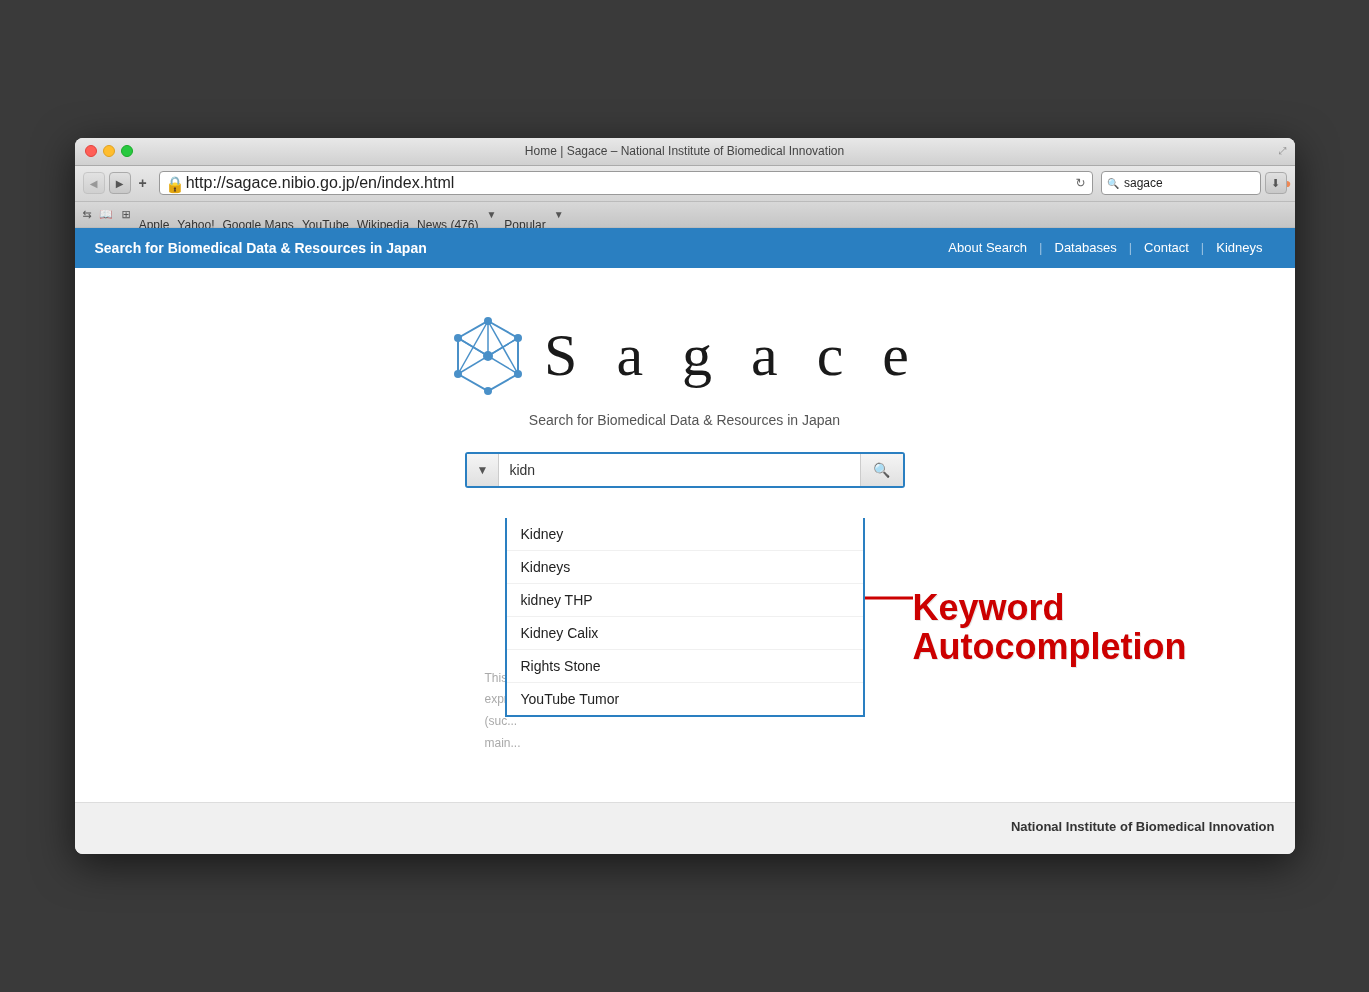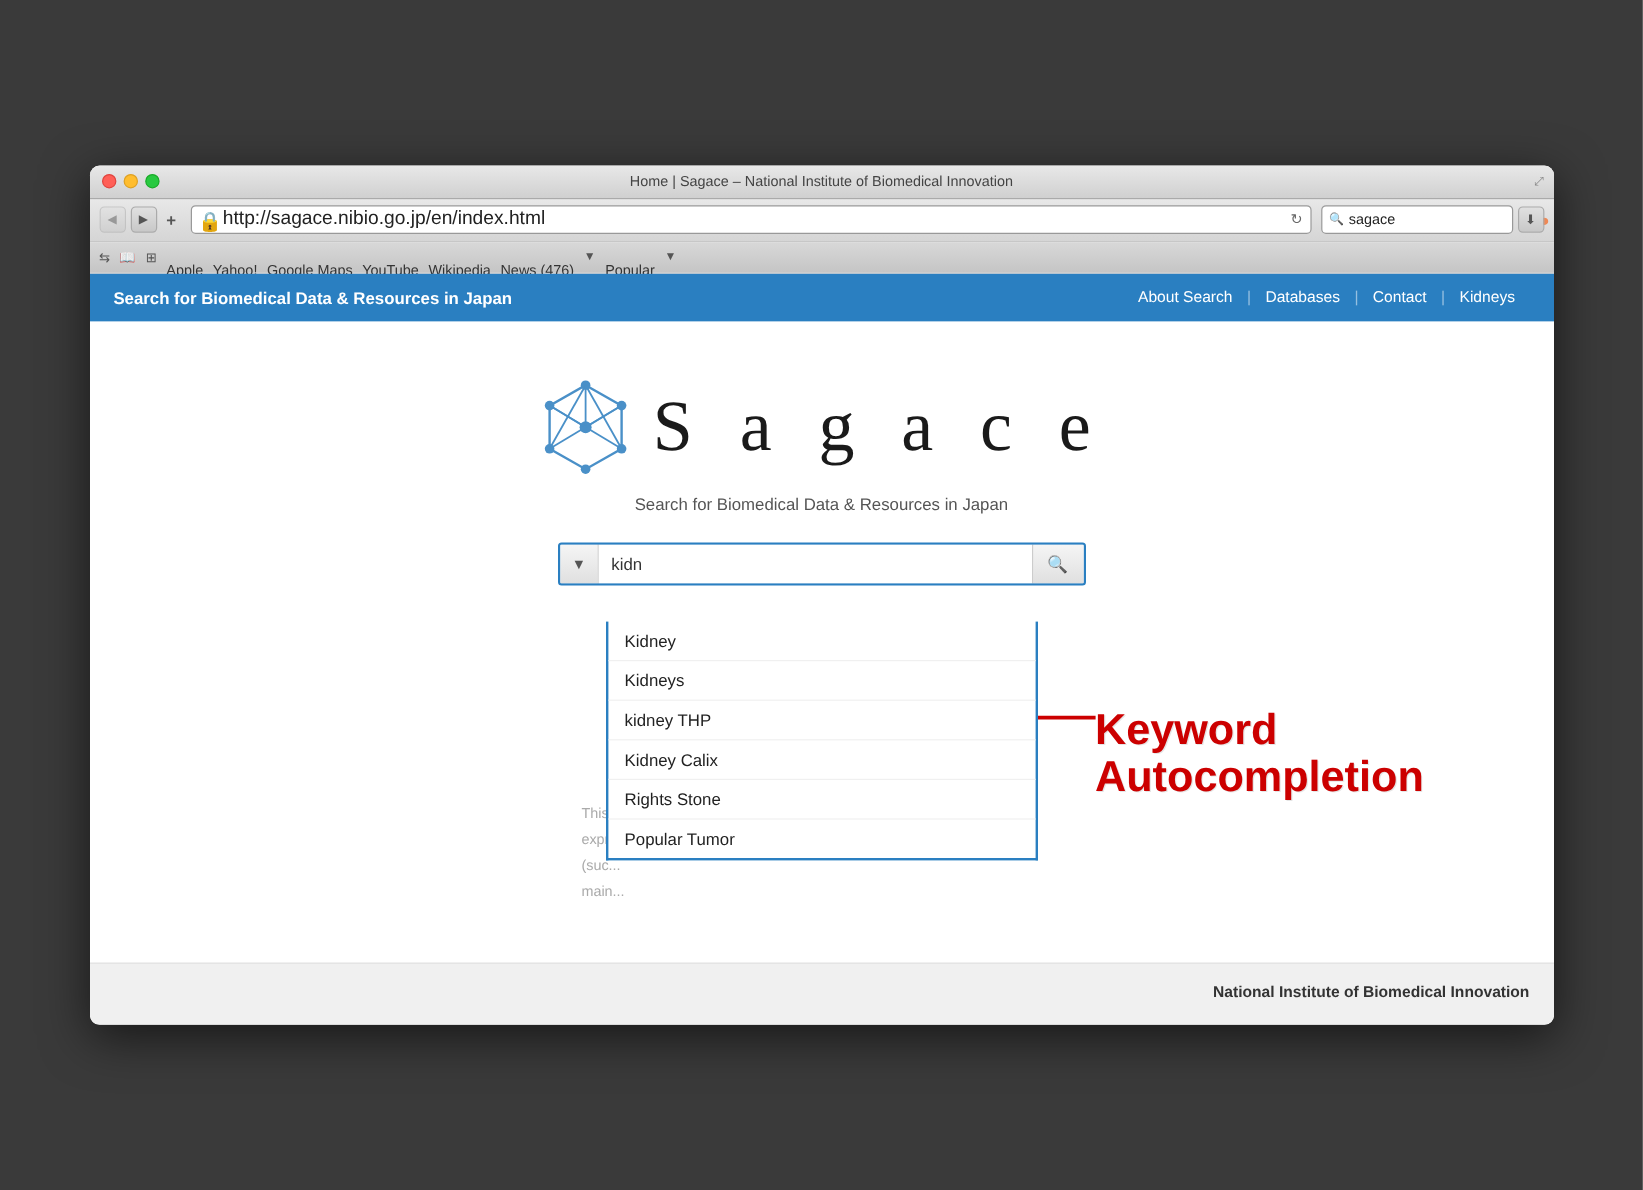--- a/index.html
+++ b/index.html
@@ -503,21 +503,21 @@
             <span>🔍</span>
           </button>
         </div>
 
         <div class="autocomplete-dropdown">
           <div class="autocomplete-item">Kidney</div>
           <div class="autocomplete-item">Kidneys</div>
           <div class="autocomplete-item">kidney THP</div>
           <div class="autocomplete-item">Kidney Calix</div>
           <div class="autocomplete-item">Rights Stone</div>
-          <div class="autocomplete-item">Popular Tumor</div>
+          <div class="autocomplete-item">YouTube Tumor</div>
         </div>
       </div>
 
       <div class="body-text-area" style="margin-top: 180px; width: 340px; margin-left: -60px;">
         <p style="color:#aaa; font-size:12px; line-height:1.8;">
           <span>This database ...</span><br>
           <span>expr...</span><br>
           <span>(suc...</span><br>
           <span>main...</span>
         </p>

